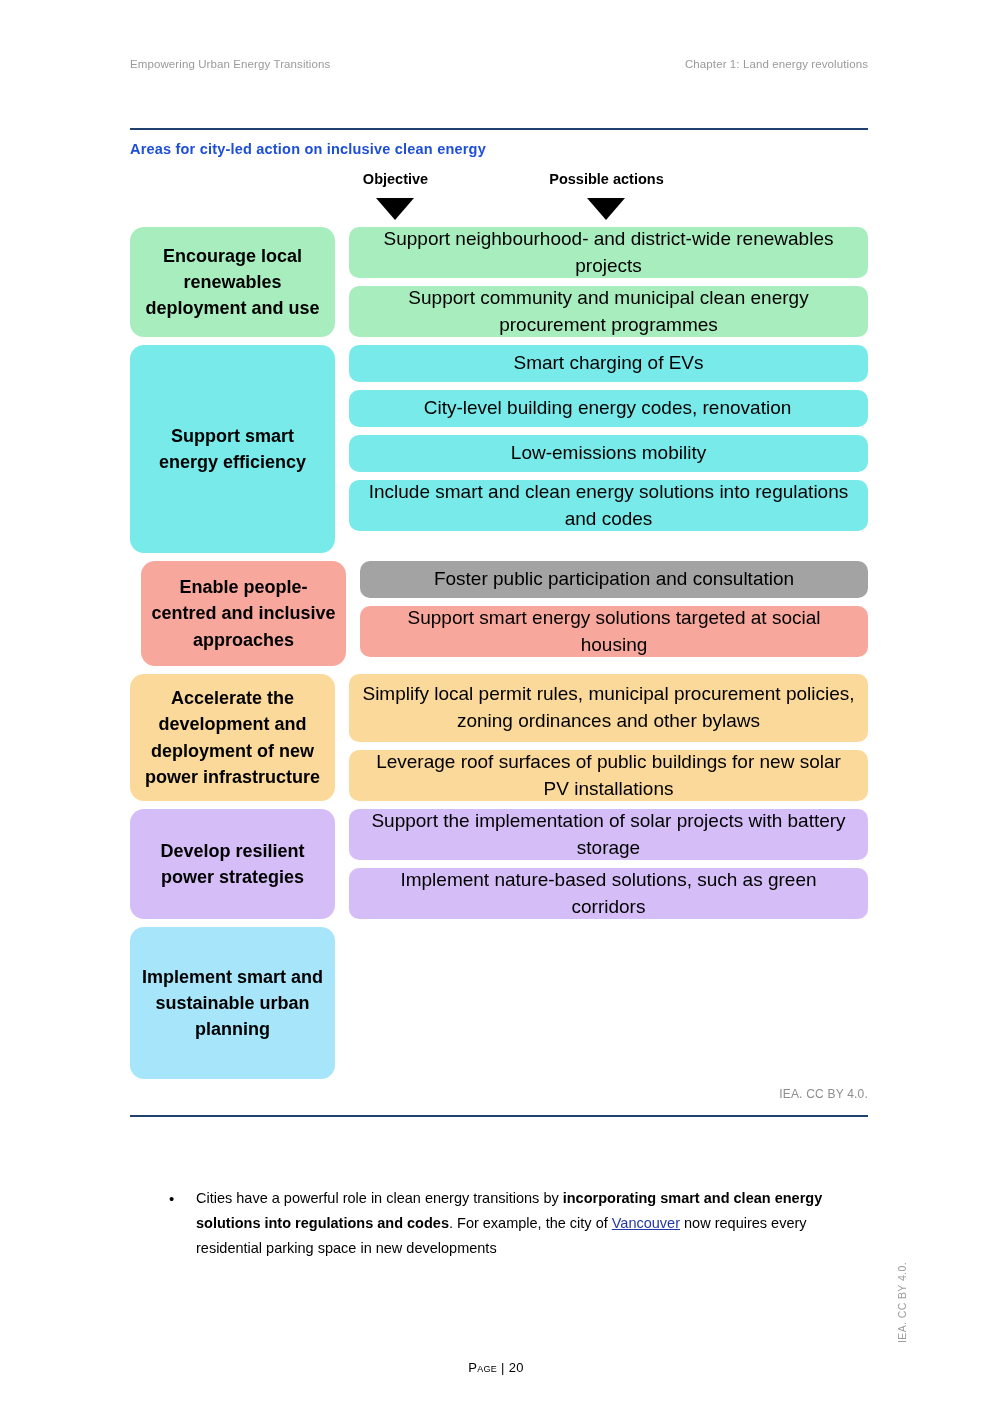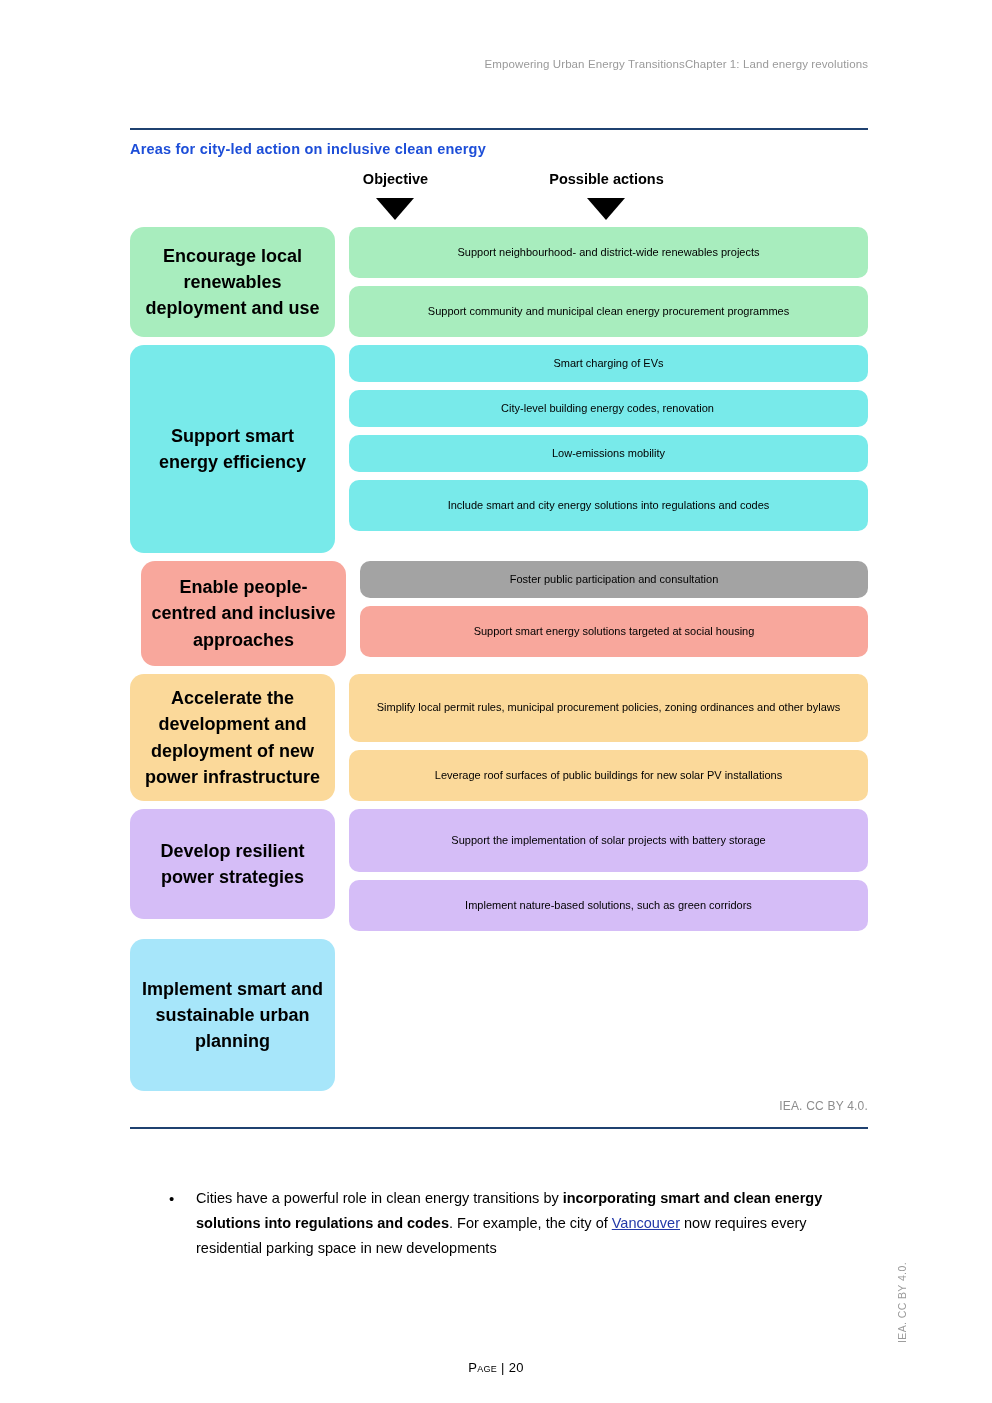--- a/index.html
+++ b/index.html
@@ -16,21 +16,21 @@
     overflow: hidden;
   }
 
   
   .running-head {
     position: absolute;
     top: 58px;
     left: 130px;
     width: 738px;
     display: flex;
-    justify-content: flex-end;
+    justify-content: space-between;
     font-size: 11.5px;
     color: #9a9a9a;
     letter-spacing: .1px;
   }
 
   
   .figure-wrap {
     position: absolute;
     top: 128px;
     left: 130px;
@@ -106,21 +106,21 @@
     display: flex;
     flex-direction: column;
     gap: 8px;
   }
   .action-box {
     border-radius: 10px;
     display: flex;
     align-items: center;
     justify-content: center;
     text-align: center;
-    font-size: 11px;
+    font-size: 19px;
     line-height: 1.4;
     padding: 7px 12px;
     box-sizing: border-box;
   }
 
   
   .credit {
     text-align: right;
     font-size: 12px;
     color: #8d8d8d;
@@ -206,41 +206,41 @@
           <div class="action-box" style="background: rgb(168, 237, 190); height: 51px;">Support neighbourhood- and district-wide renewables projects</div>
           <div class="action-box" style="background: rgb(168, 237, 190); height: 51px;">Support community and municipal clean energy procurement programmes</div>
         </div>
       </div>
       <div class="group">
         <div class="obj-box" style="background: rgb(120, 234, 234); height: 208px;">Support smart energy efficiency</div>
         <div class="actions-col">
           <div class="action-box" style="background: rgb(120, 234, 234); height: 37px;">Smart charging of EVs</div>
           <div class="action-box" style="background: rgb(120, 234, 234); height: 37px; padding-left: 10px;">City-level building energy codes, renovation</div>
           <div class="action-box" style="background: rgb(120, 234, 234); height: 37px;">Low-emissions mobility</div>
-          <div class="action-box" style="background: rgb(120, 234, 234); height: 51px;">Include smart and city energy solutions into regulations and codes</div>
+          <div class="action-box" style="background: rgb(120, 234, 234); height: 51px;">Include smart and clean energy solutions into regulations and codes</div>
         </div>
       </div>
       <div class="group">
         <div class="obj-box" style="background: rgb(248, 167, 156); height: 105px; margin-left: 11px;">Enable people-centred and inclusive approaches</div>
         <div class="actions-col">
           <div class="action-box" style="background: #a3a3a3; height: 37px;">Foster public participation and consultation</div>
           <div class="action-box" style="background: rgb(248, 167, 156); height: 51px;">Support smart energy solutions targeted at social housing</div>
         </div>
       </div>
       <div class="group">
         <div class="obj-box" style="background: rgb(251, 217, 154); height: 127px;">Accelerate the development and deployment of new power infrastructure</div>
         <div class="actions-col">
           <div class="action-box" style="background: rgb(251, 217, 154); height: 68px;">Simplify local permit rules, municipal procurement policies, zoning ordinances and other bylaws</div>
           <div class="action-box" style="background: rgb(251, 217, 154); height: 51px;">Leverage roof surfaces of public buildings for new solar PV installations</div>
         </div>
       </div>
       <div class="group">
         <div class="obj-box" style="background: rgb(213, 189, 247); height: 110px;">Develop resilient power strategies</div>
         <div class="actions-col">
-          <div class="action-box" style="background: rgb(213, 189, 247); height: 63px;">Support the implementation of solar projects with battery storage</div>
+          <div class="action-box" style="background: rgb(213, 189, 247); height: 51px;">Support the implementation of solar projects with battery storage</div>
           <div class="action-box" style="background: rgb(213, 189, 247); height: 51px;">Implement nature-based solutions, such as green corridors</div>
         </div>
       </div>
       <div class="group">
         <div class="obj-box" style="background: rgb(167, 230, 250); height: 152px;">Implement smart and sustainable urban planning</div>
       </div>
     </div>
 
   <div class="credit">IEA. CC BY 4.0.</div>
   <div class="rule-bottom"></div>

